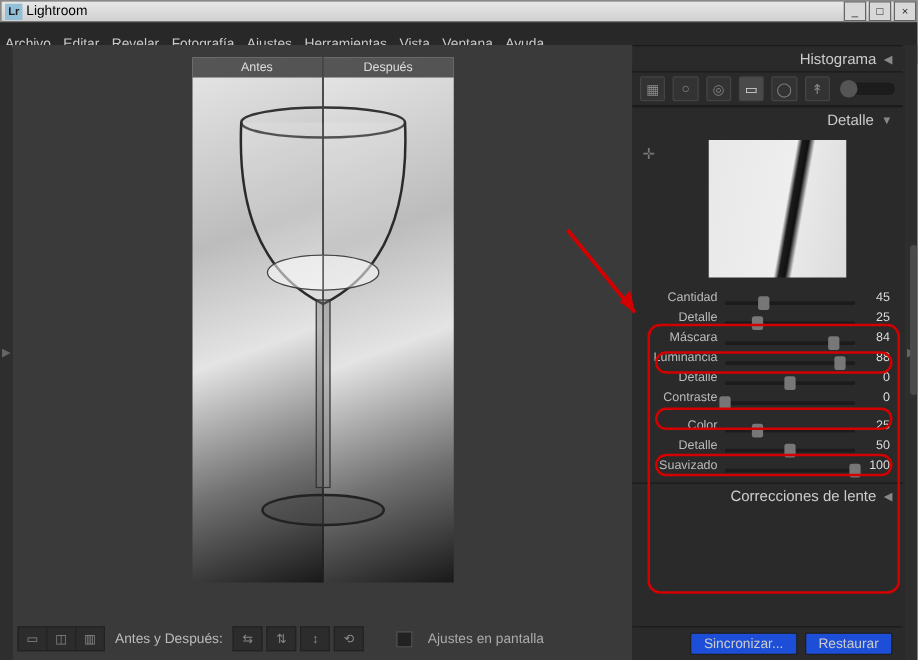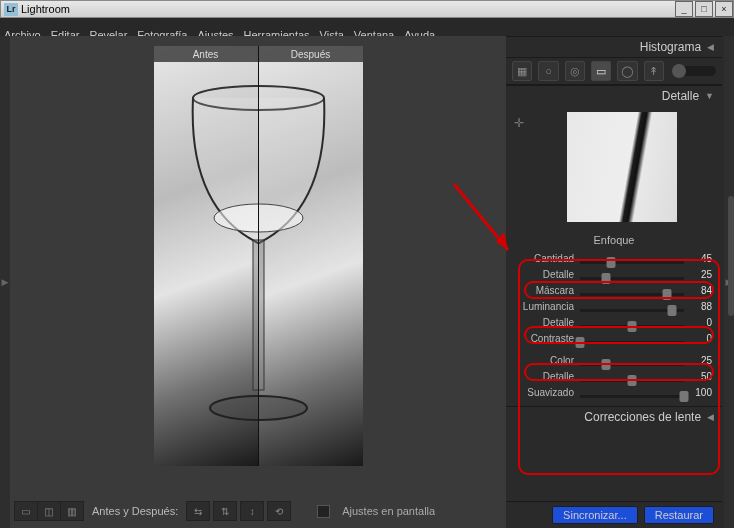--- a/index.html
+++ b/index.html
@@ -165,21 +165,20 @@
       <div class="panel-hdr">
         <span>Detalle</span>
         <span class="tri">▼</span>
       </div>
 
       <div class="detail-preview">
         <span class="tgt">✛</span>
         <div class="thumb"></div>
       </div>
 
-      <div class="section-title">Enfoque</div>
       <div class="sliders" id="sharpen-sliders">
           <div class="srow">
             <span class="slab">Cantidad</span>
             <div class="track">
               <div class="knob" style="left:30%"></div>
             </div>
             <span class="val">45</span>
           </div>
           <div class="srow">
             <span class="slab">Detalle</span>

